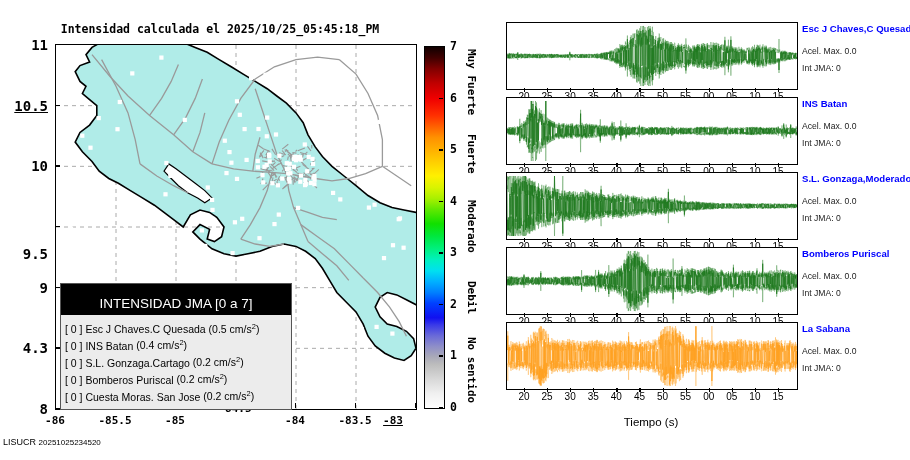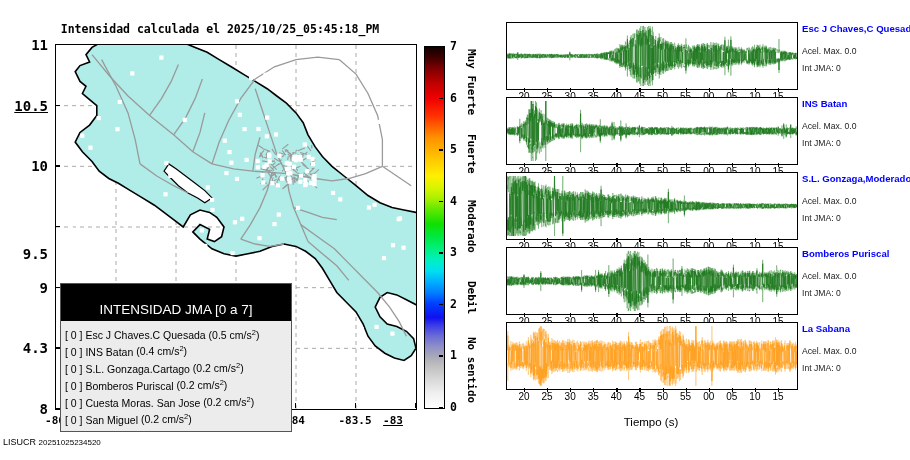--- a/index.html
+++ b/index.html
@@ -15,21 +15,21 @@
   #map-svg{position:absolute;left:0;top:0;}
   .lat-lab{font-family:"DejaVu Sans Mono",monospace;font-size:14px;font-weight:bold;
      color:#000;text-align:right;width:46px;}
   .lon-lab{font-family:"DejaVu Sans Mono",monospace;font-size:11px;font-weight:bold;
      color:#000;text-align:center;width:60px;}
   .tickm{background:#000;}
 
   
   #legend{left:60px;top:283px;width:230px;border:1px solid #555;background:#ececec;}
   #legend-title{background:#000;color:#fff;text-align:center;
-     font-family:"Liberation Sans",sans-serif;font-size:13.5px;padding:18px 0 4px;}
+     font-family:"Liberation Sans",sans-serif;font-size:13.5px;padding:12px 0 4px;}
   #legend-list{padding:4px 0 5px 4px;}
   .leg-row{font-family:"Liberation Sans",sans-serif;font-size:10.5px;color:#000;
      white-space:nowrap;line-height:13.4px;}
   .leg-row sup{font-size:7.5px;}
 
   
   #cbar{left:424px;top:46px;width:19px;height:361px;border:1px solid #000;
      background:linear-gradient(to top,
         #ffffff 0%, #f0f0f0 4%, #d8d8d8 8%, #bdbdbd 12%,
         #a8a8b8 14.3%, #8f8fc8 17%, #6a6ad8 20%, #3a3ae8 23%,
@@ -399,21 +399,20 @@
   </div>
 
 <div class="abs" id="legend">
   <div id="legend-title">INTENSIDAD JMA [0 a 7]</div>
   <div id="legend-list">
       <div class="leg-row"><span>[ 0 ]</span> <span>Esc J Chaves.C Quesada</span> <span>(0.5 cm/s<sup>2</sup>)</span></div>
       <div class="leg-row"><span>[ 0 ]</span> <span>INS Batan</span> <span>(0.4 cm/s<sup>2</sup>)</span></div>
       <div class="leg-row"><span>[ 0 ]</span> <span>S.L. Gonzaga.Cartago</span> <span>(0.2 cm/s<sup>2</sup>)</span></div>
       <div class="leg-row"><span>[ 0 ]</span> <span>Bomberos Puriscal</span> <span>(0.2 cm/s<sup>2</sup>)</span></div>
       <div class="leg-row"><span>[ 0 ]</span> <span>Cuesta Moras. San Jose</span> <span>(0.2 cm/s<sup>2</sup>)</span></div>
-      <div class="leg-row"><span>[ 0 ]</span> <span>San Miguel</span> <span>(0.2 cm/s<sup>2</sup>)</span></div>
     </div>
 </div>
 
 <div class="abs" id="cbar"></div>
 <div class="abs" id="cbar-nums">
     <div class="abs cb-num" style="left: 450px; top: 39px;">7</div>
     <div class="abs cb-num" style="left: 450px; top: 90.5714px;">6</div>
     <div class="abs cb-num" style="left: 450px; top: 142.143px;">5</div>
     <div class="abs cb-num" style="left: 450px; top: 193.714px;">4</div>
     <div class="abs cb-num" style="left: 450px; top: 245.286px;">3</div>

